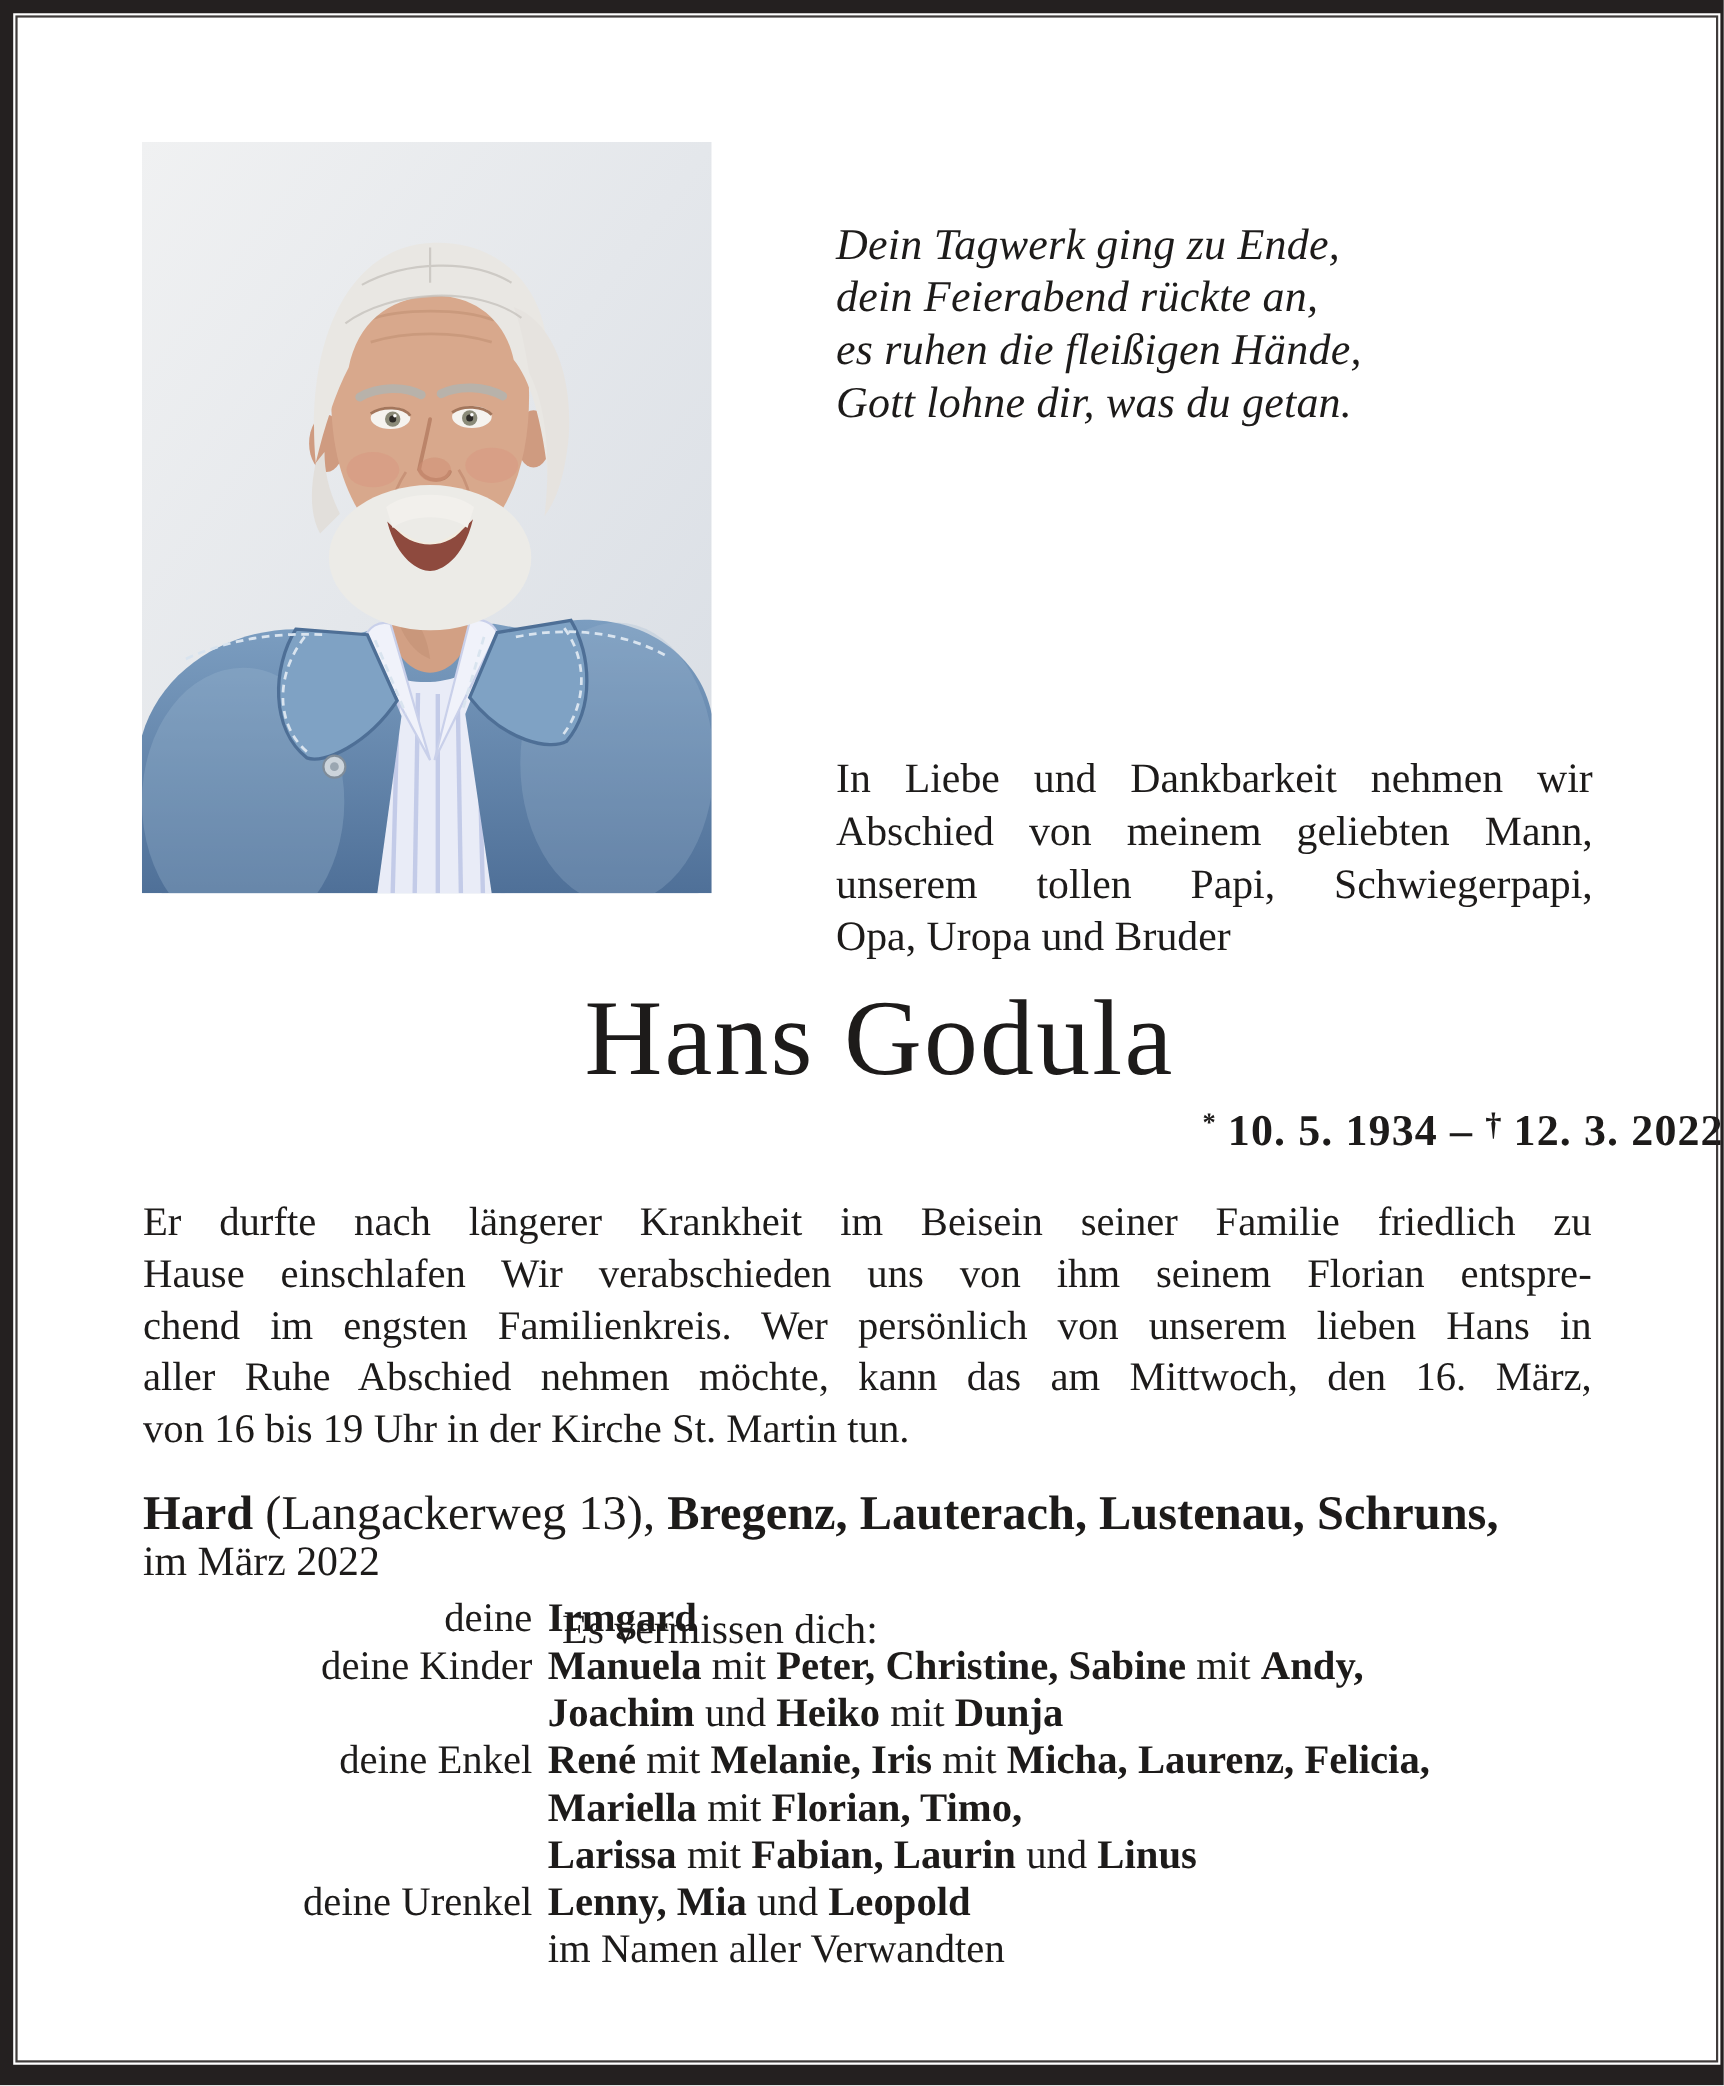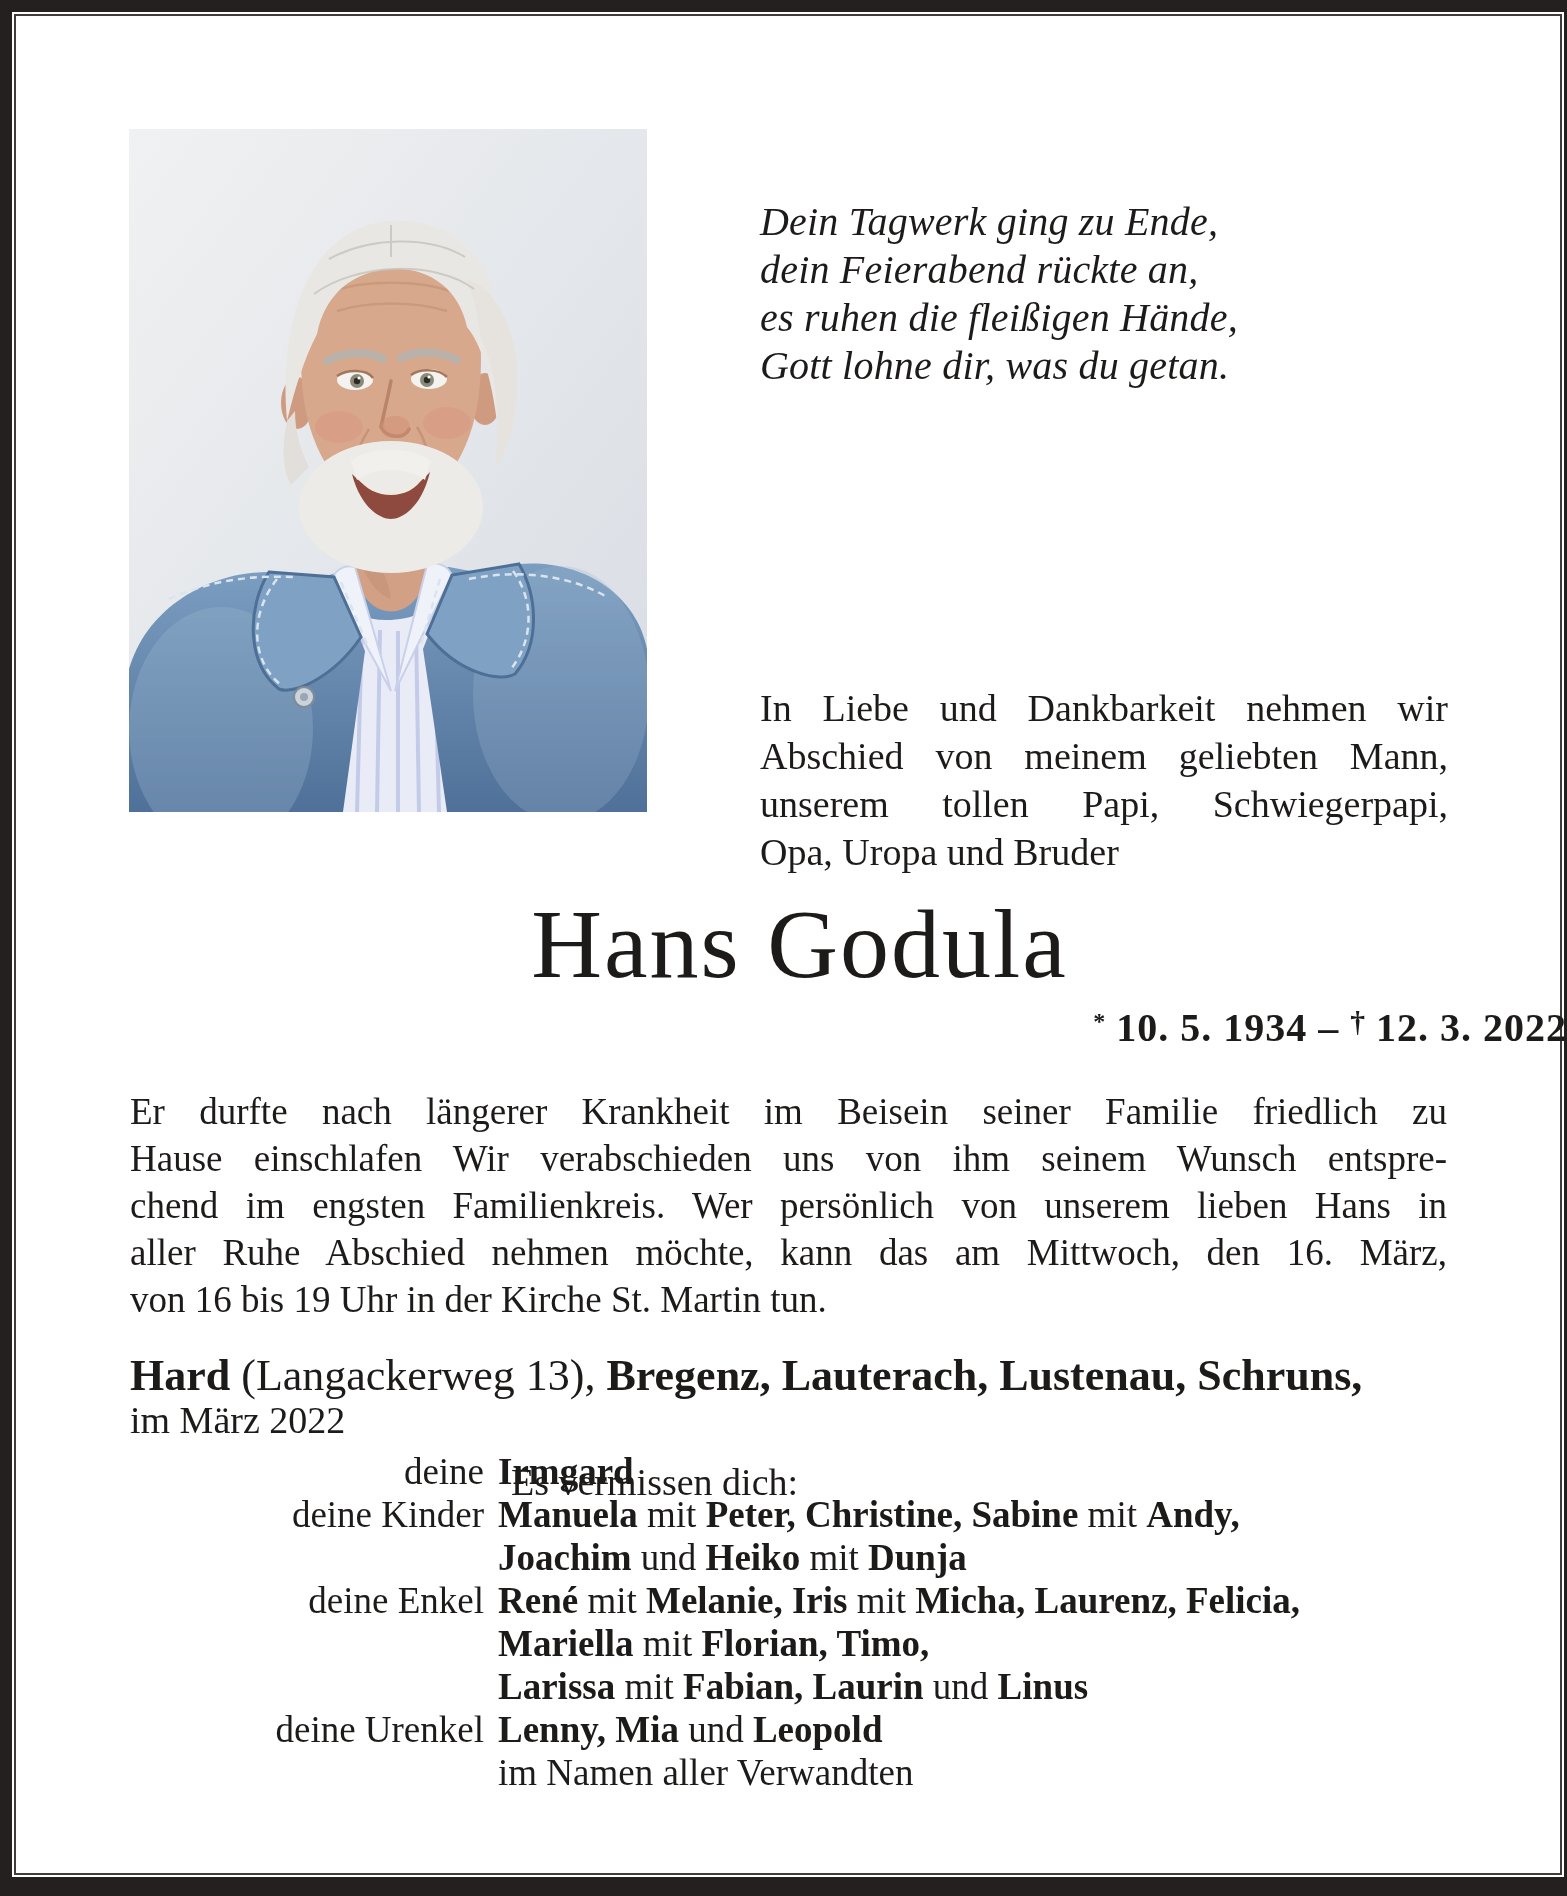--- a/index.html
+++ b/index.html
@@ -199,21 +199,21 @@
       <div class="line">Abschied von meinem geliebten Mann,</div>
       <div class="line">unserem tollen Papi, Schwiegerpapi,</div>
       <div class="line">Opa, Uropa und Bruder</div>
     </div>
 
   <h1 class="name">Hans Godula</h1>
   <div class="dates"><span class="seg-star">*</span><span class="seg-b"> 10. 5. 1934 – </span><span class="seg-dagger">†</span><span class="seg-b"> 12. 3. 2022</span></div>
 
   <div class="obituary jblock">
       <div class="line">Er durfte nach längerer Krankheit im Beisein seiner Familie friedlich zu</div>
-      <div class="line">Hause einschlafen Wir verabschieden uns von ihm seinem Wunsch entspre-</div>
+      <div class="line">Hause einschlafen Wir verabschieden uns von ihm seinem Florian entspre-</div>
       <div class="line">chend im engsten Familienkreis. Wer persönlich von unserem lieben Hans in</div>
       <div class="line">aller Ruhe Abschied nehmen möchte, kann das am Mittwoch, den 16. März,</div>
       <div class="line">von 16 bis 19 Uhr in der Kirche St. Martin tun.</div>
     </div>
 
   <div class="locations"><span class="seg-b">Hard</span><span class="seg-r"> (Langackerweg 13), </span><span class="seg-b">Bregenz, Lauterach, Lustenau, Schruns,</span></div>
   <div class="dateline">im März 2022</div>
 
   <div class="missing">Es vermissen dich:</div>
   <div class="mourners">

